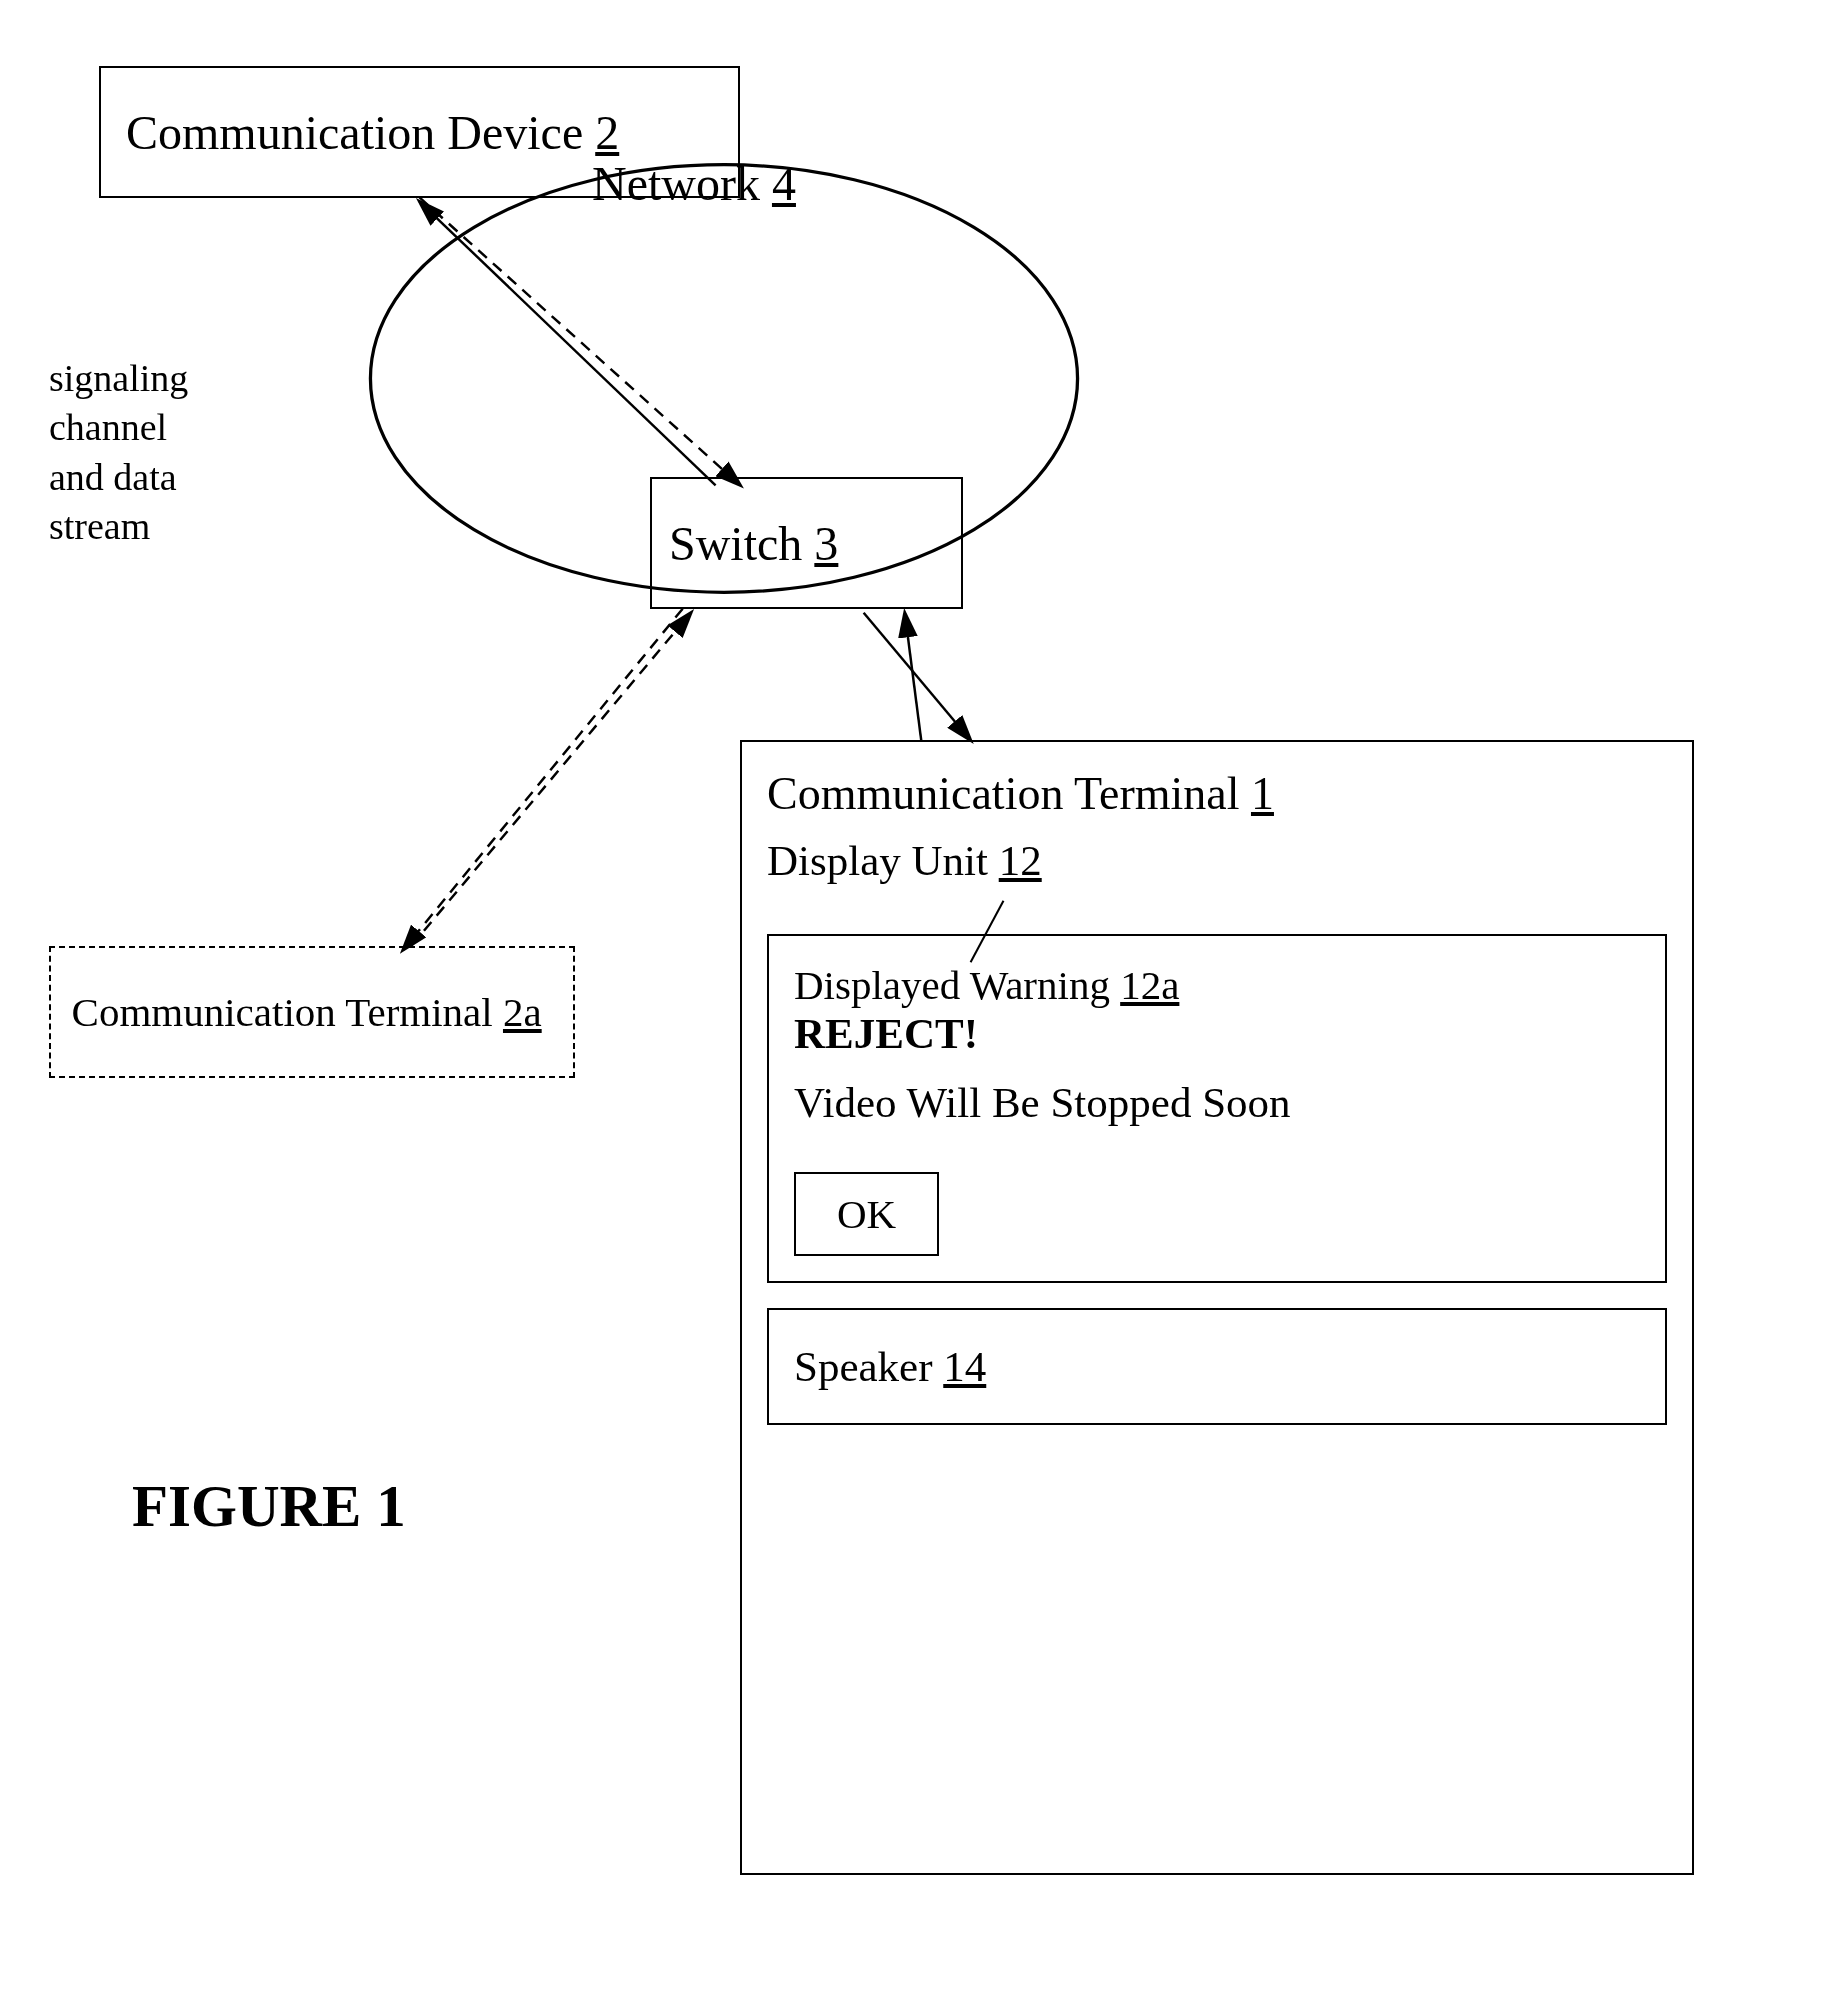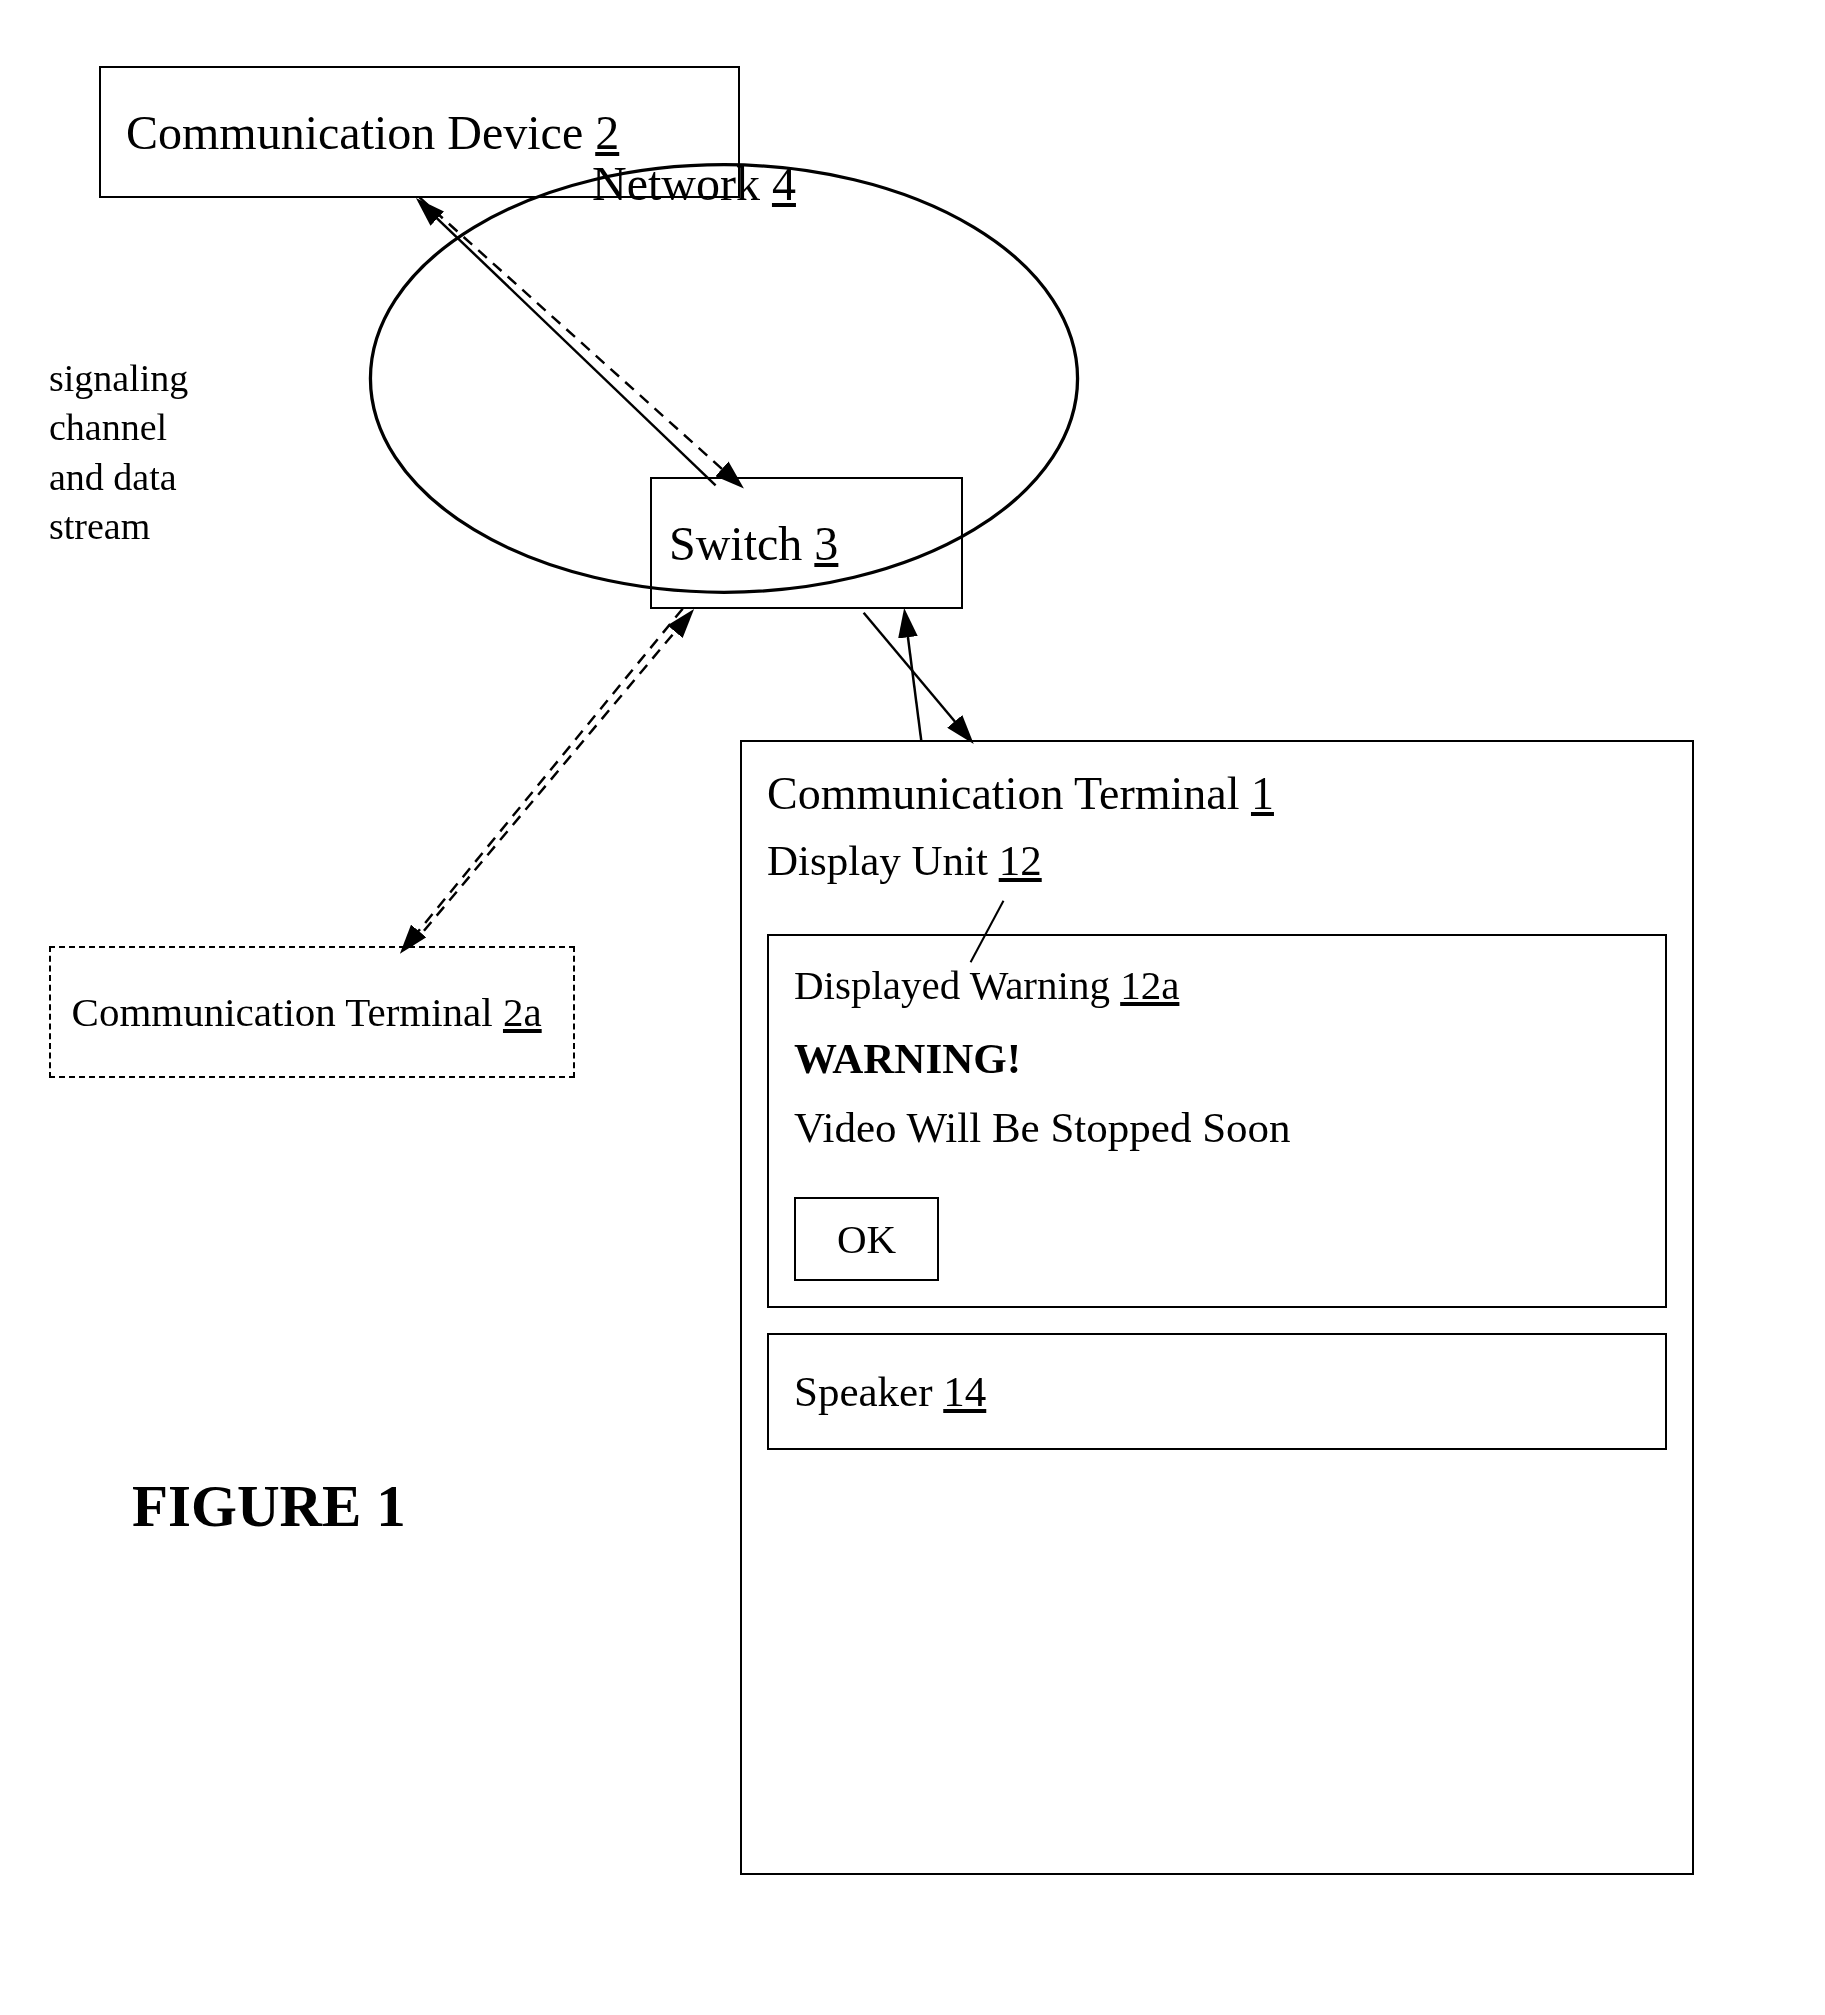--- a/index.html
+++ b/index.html
@@ -127,21 +127,20 @@
 
     
     .display-unit-inner {
       border: 2.5px solid #000;
       padding: 25px;
       margin-bottom: 25px;
     }
 
     .displayed-warning-label {
       font-size: 41px;
-      margin-bottom: 25px;
     }
 
     .warning-text {
       font-size: 43px;
       font-weight: bold;
       margin-bottom: 16.4px;
     }
 
     .video-will-text {
       font-size: 43px;
@@ -240,21 +239,21 @@
       <span>Communication Terminal</span>&nbsp;<span class="underline">1</span>
     </div>
     <div class="display-unit-label">
       <span>Display Unit</span>&nbsp;<span class="underline">12</span>
     </div>
 
     <div class="display-unit-inner">
       <div class="displayed-warning-label">
         <span>Displayed Warning</span>&nbsp;<span class="underline">12a</span>
       </div>
-      <div class="warning-text">WARNING!</div>
+      <div class="warning-text">REJECT!</div>
       <div class="video-will-text">Video Will Be Stopped Soon</div>
       <div class="buttons-row">
         <button class="ok-button">OK</button>
       </div>
     </div>
 
     <div class="speaker-box">
       <span class="speaker-label">
         <span>Speaker</span>&nbsp;<span class="underline">14</span>
       </span>

